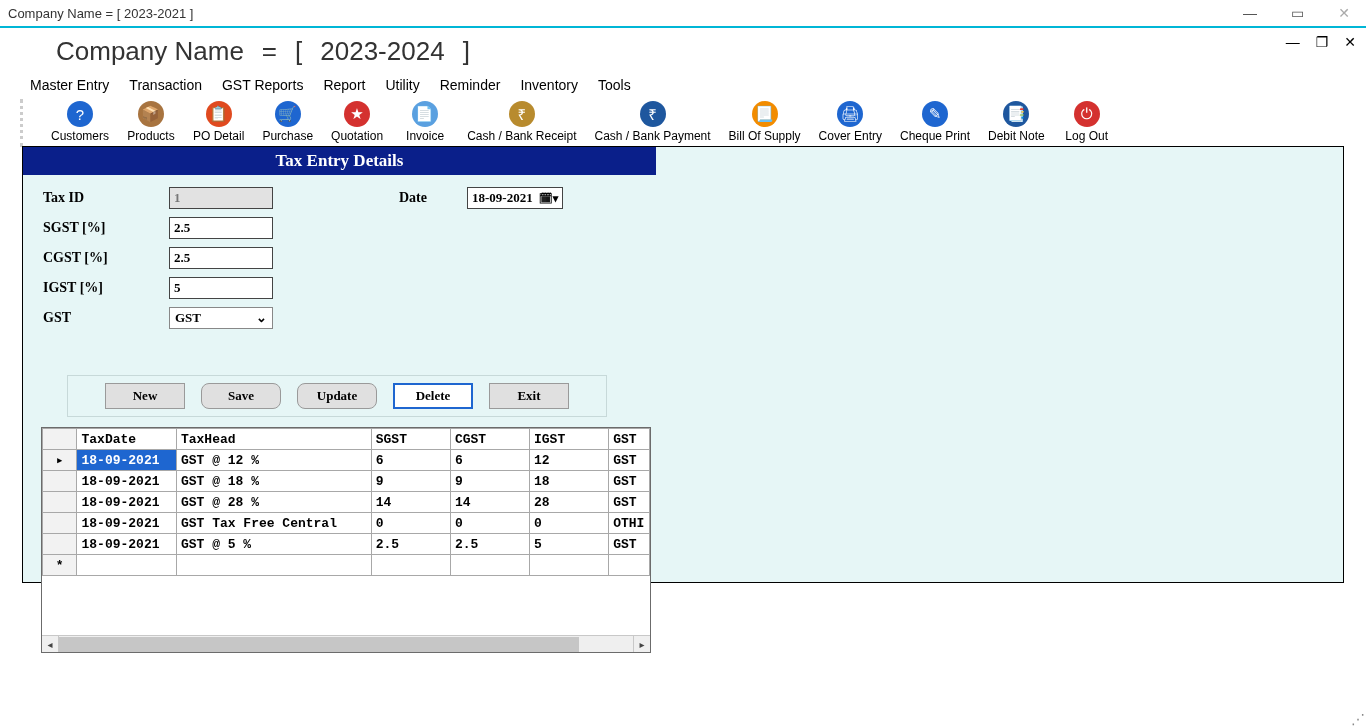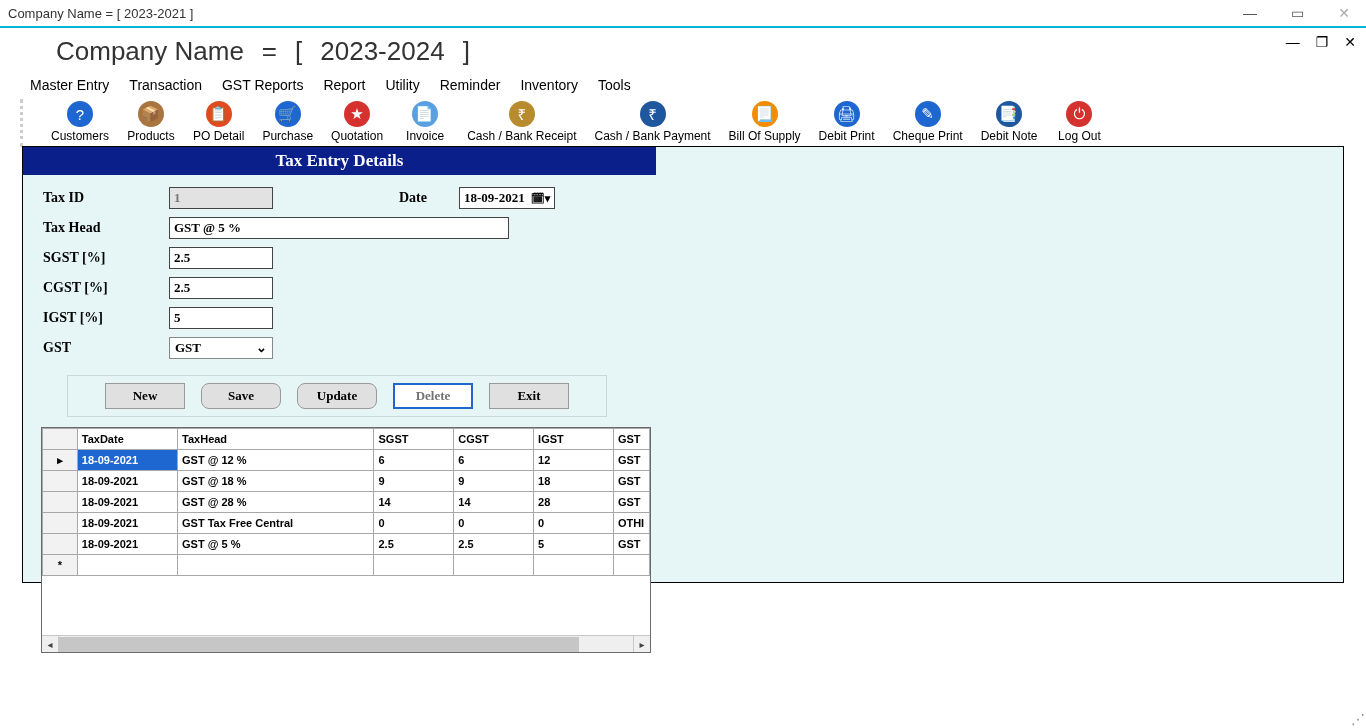--- a/index.html
+++ b/index.html
@@ -145,21 +145,21 @@
   height:22px;
   border:1px solid #444;
   padding:1px 4px;
   background:#fff;
 }
 .form-row .w100{ width:104px;}
 .form-row .w340{ width:340px;}
 .disabled { background:#e2e2e2 !important; color:#777;}
 .date-wrap {
   position:absolute; left:356px; top:0;
-  display:flex; align-items:center;
+  display:flex; align-items:center;gap:8px;
 }
 .date-wrap label{ width:60px;}
 .date-input{
   display:inline-flex; align-items:center;
   border:1px solid #444; height:22px; background:#fff;
   font-family: Georgia, serif; font-weight:bold; font-size:13px;
   padding:0 4px;
 }
 .date-input .cal{ margin-left:6px; font-size:11px;}
 
@@ -183,36 +183,36 @@
 .btn-bar button{
   width:80px; height:26px;
   background:#e0e0e0;
   border:1px solid #9a9a9a;
   font-family: Georgia, serif;
   font-weight:bold;
   font-size:13px;
   cursor:default;
 }
 .btn-green{ color:#000000;border-radius:8px;}
-.btn-focus{ border:2px solid #1e66d0 !important; background:#fff !important; color:#737373;}
+.btn-focus{ border:2px solid #1e66d0 !important; background:#fff !important; color:#000000;}
 
 
 .grid-wrap{
   position:absolute;
   left:18px; top:280px;
   width:610px; height:226px;
   border:1px solid #6b6b6b;
   background:#fff;
   overflow:hidden;
 }
 .grid {
   border-collapse:collapse;
   width:100%;
-  font-family: Liberation Sans, sans-serif;
-  font-size:11px;
+  font-family: Liberation Mono, monospace;
+  font-size:13px;
 }
 .grid th, .grid td{
   border:1px solid #a8a8a8;
   height:21px;
   padding:0 4px;
   text-align:left;
   font-weight:bold;
 }
 .grid th{
   background:#fff;
@@ -314,21 +314,21 @@
     <div class="tool-item">
       <div class="icon icon-cashpayment">₹</div>
       <span>Cash / Bank Payment</span>
     </div>
     <div class="tool-item">
       <div class="icon icon-billsupply">📃</div>
       <span>Bill Of Supply</span>
     </div>
     <div class="tool-item">
       <div class="icon icon-coverprint">🖨</div>
-      <span>Debit Print</span>
+      <span>Cover Entry</span>
     </div>
     <div class="tool-item">
       <div class="icon icon-chequeprint">✎</div>
       <span>Cheque Print</span>
     </div>
     <div class="tool-item">
       <div class="icon icon-debitnote">📑</div>
       <span>Debit Note</span>
     </div>
     <div class="tool-item">
@@ -348,24 +348,20 @@
       <input type="text" class="w100 disabled" disabled="" value="1" style="">
       <div class="date-wrap">
         <label>Date</label>
         <div class="date-input">
           <span>18-09-2021</span>
           <span class="cal">🗓▾</span>
         </div>
       </div>
     </div>
 
-    <div class="form-row">
-      <label>Tax Head</label>
-      <input type="text" class="w340" value="GST @ 5 %" style="">
-    </div>
 
     <div class="form-row">
       <label>SGST [%]</label>
       <input type="text" class="w100" value="2.5" style="">
     </div>
 
     <div class="form-row">
       <label>CGST [%]</label>
       <input type="text" class="w100" value="2.5" style="">
     </div>

